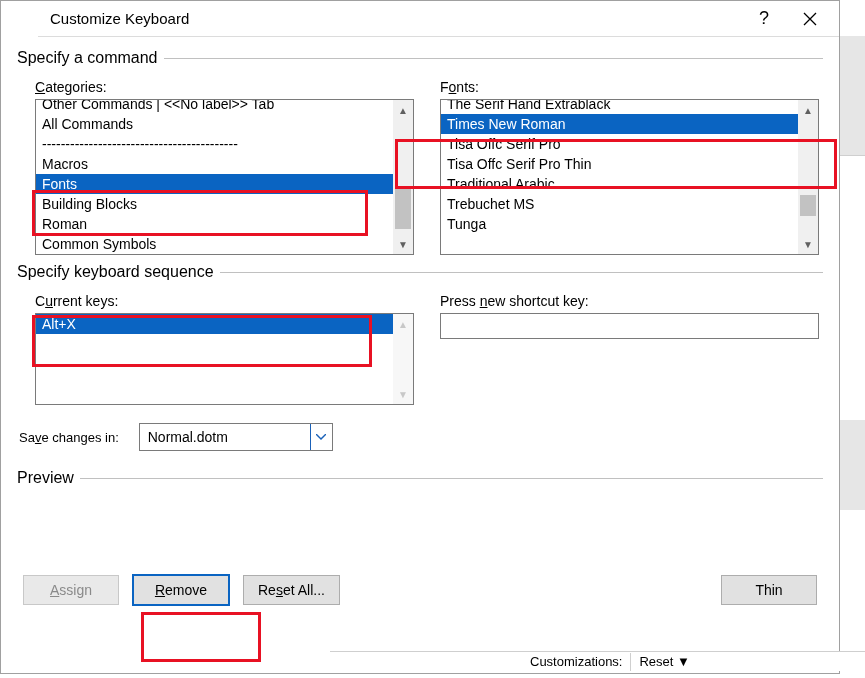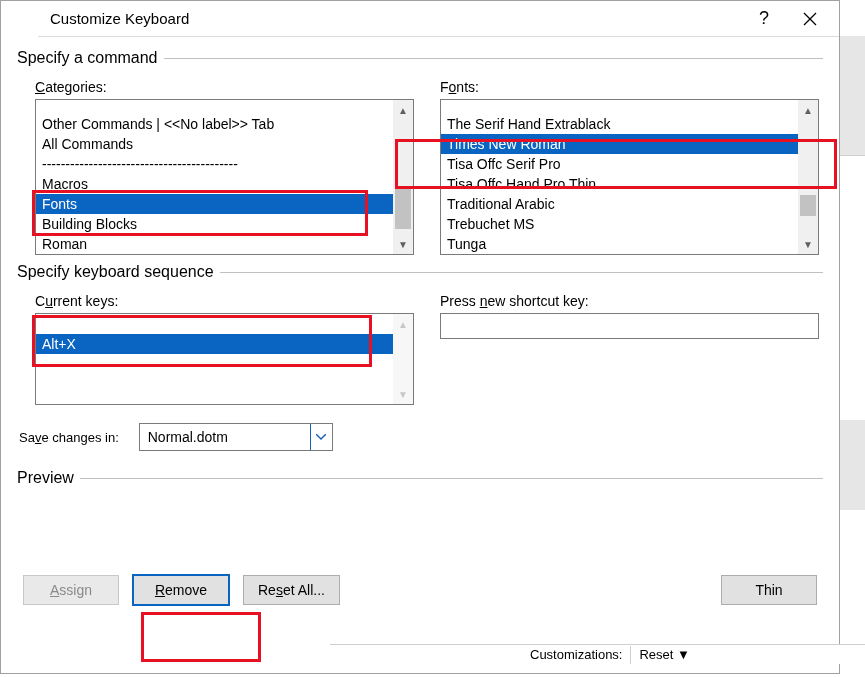--- a/index.html
+++ b/index.html
@@ -76,21 +76,20 @@
     background: #fff;
     height: 156px;
     overflow: hidden;
     position: relative;
     font-size: 14px;
   }
   .listbox-inner {
     position: absolute;
     inset: 0 20px 0 0;
     overflow: hidden;
-    margin-top: 20px;
   }
   .listbox .item {
     padding: 0 6px;
     line-height: 20px;
     white-space: nowrap;
   }
   .listbox .item.selected {
     background: #0a64c2;
     color: #fff;
   }
@@ -183,21 +182,21 @@
     right: 0;
     width: 25px;
     background: #e6e6e6;
   }
   .bg-strip.a { top: 36px; height: 120px; border-bottom:1px solid #cfcfcf; }
   .bg-strip.b { top: 420px; height: 90px; }
   .footer-peek {
     position: absolute;
     left: 330px;
     right: 0;
-    bottom: 14px;
+    bottom: 7px;
     height: 20px;
     font-size: 13px;
     display: flex;
     align-items: center;
     gap: 8px;
     background: #fff;
     border-top: 1px solid #cfcfcf;
     padding: 0 10px;
   }
   .footer-peek .sep { width:1px; height:18px; background:#cfcfcf; }
@@ -251,21 +250,21 @@
             </div>
           </div>
         </div>
         <div class="col">
           <div class="col-label">F<span class="u">o</span>nts:</div>
           <div class="listbox" id="fonts-list">
             <div class="listbox-inner" style="top: -6px; position: relative;">
                 <div class="item">The Serif Hand Extrablack</div>
                 <div class="item selected">Times New Roman</div>
                 <div class="item">Tisa Offc Serif Pro</div>
-                <div class="item">Tisa Offc Hand Pro Thin</div>
+                <div class="item">Tisa Offc Serif Pro Thin</div>
                 <div class="item">Traditional Arabic</div>
                 <div class="item">Trebuchet MS</div>
                 <div class="item">Tunga</div>
               </div>
             <div class="scrollbar">
               <div class="sb-btn">▲</div>
               <div class="sb-track">
                   <div class="sb-thumb" style="top:66%; height:18%;"></div>
                 </div>
               <div class="sb-btn">▼</div>

